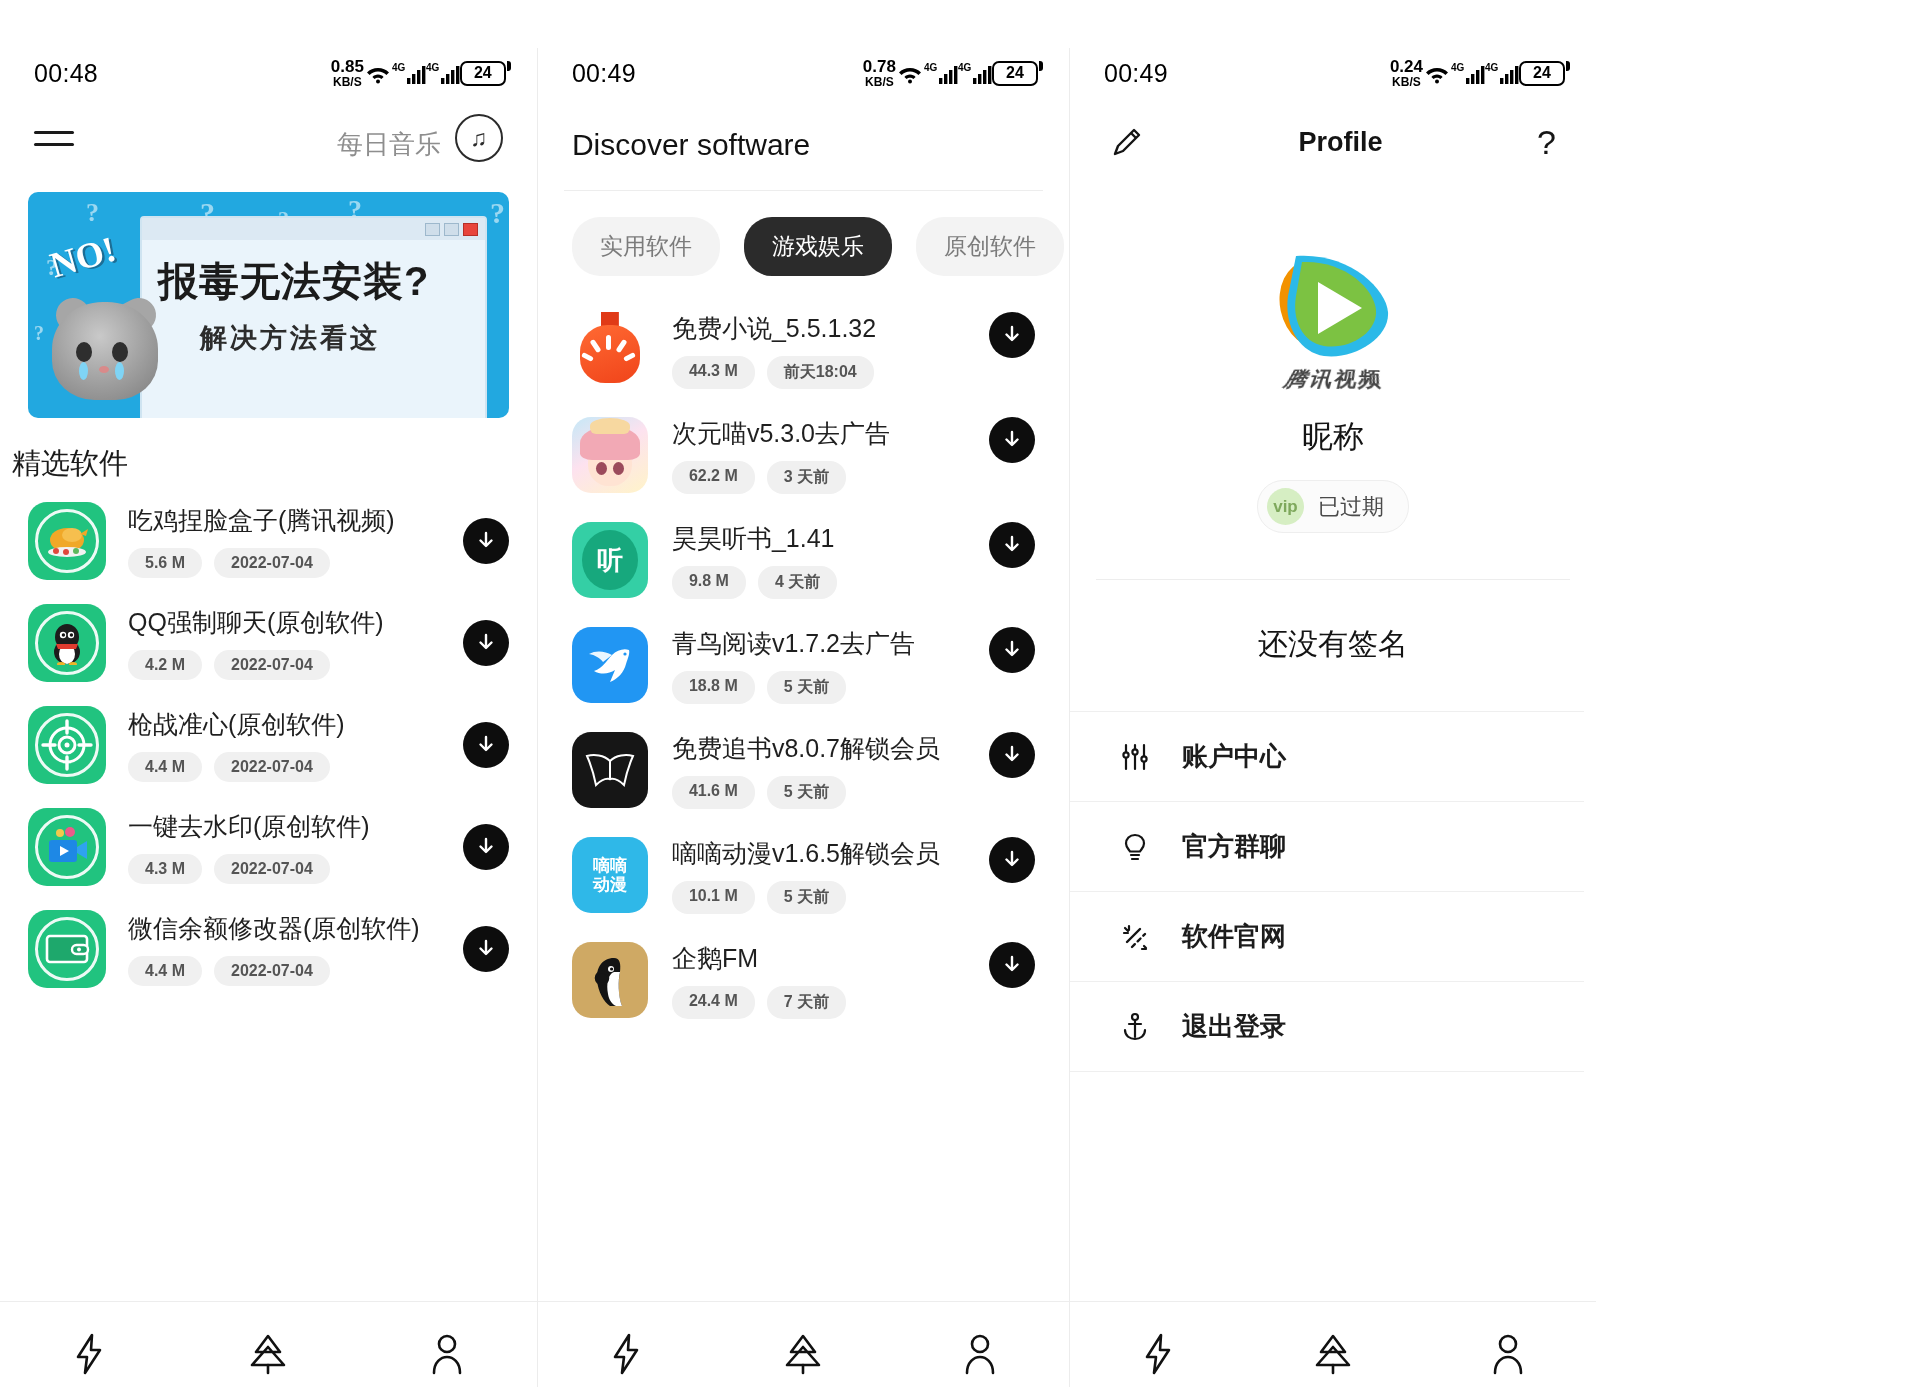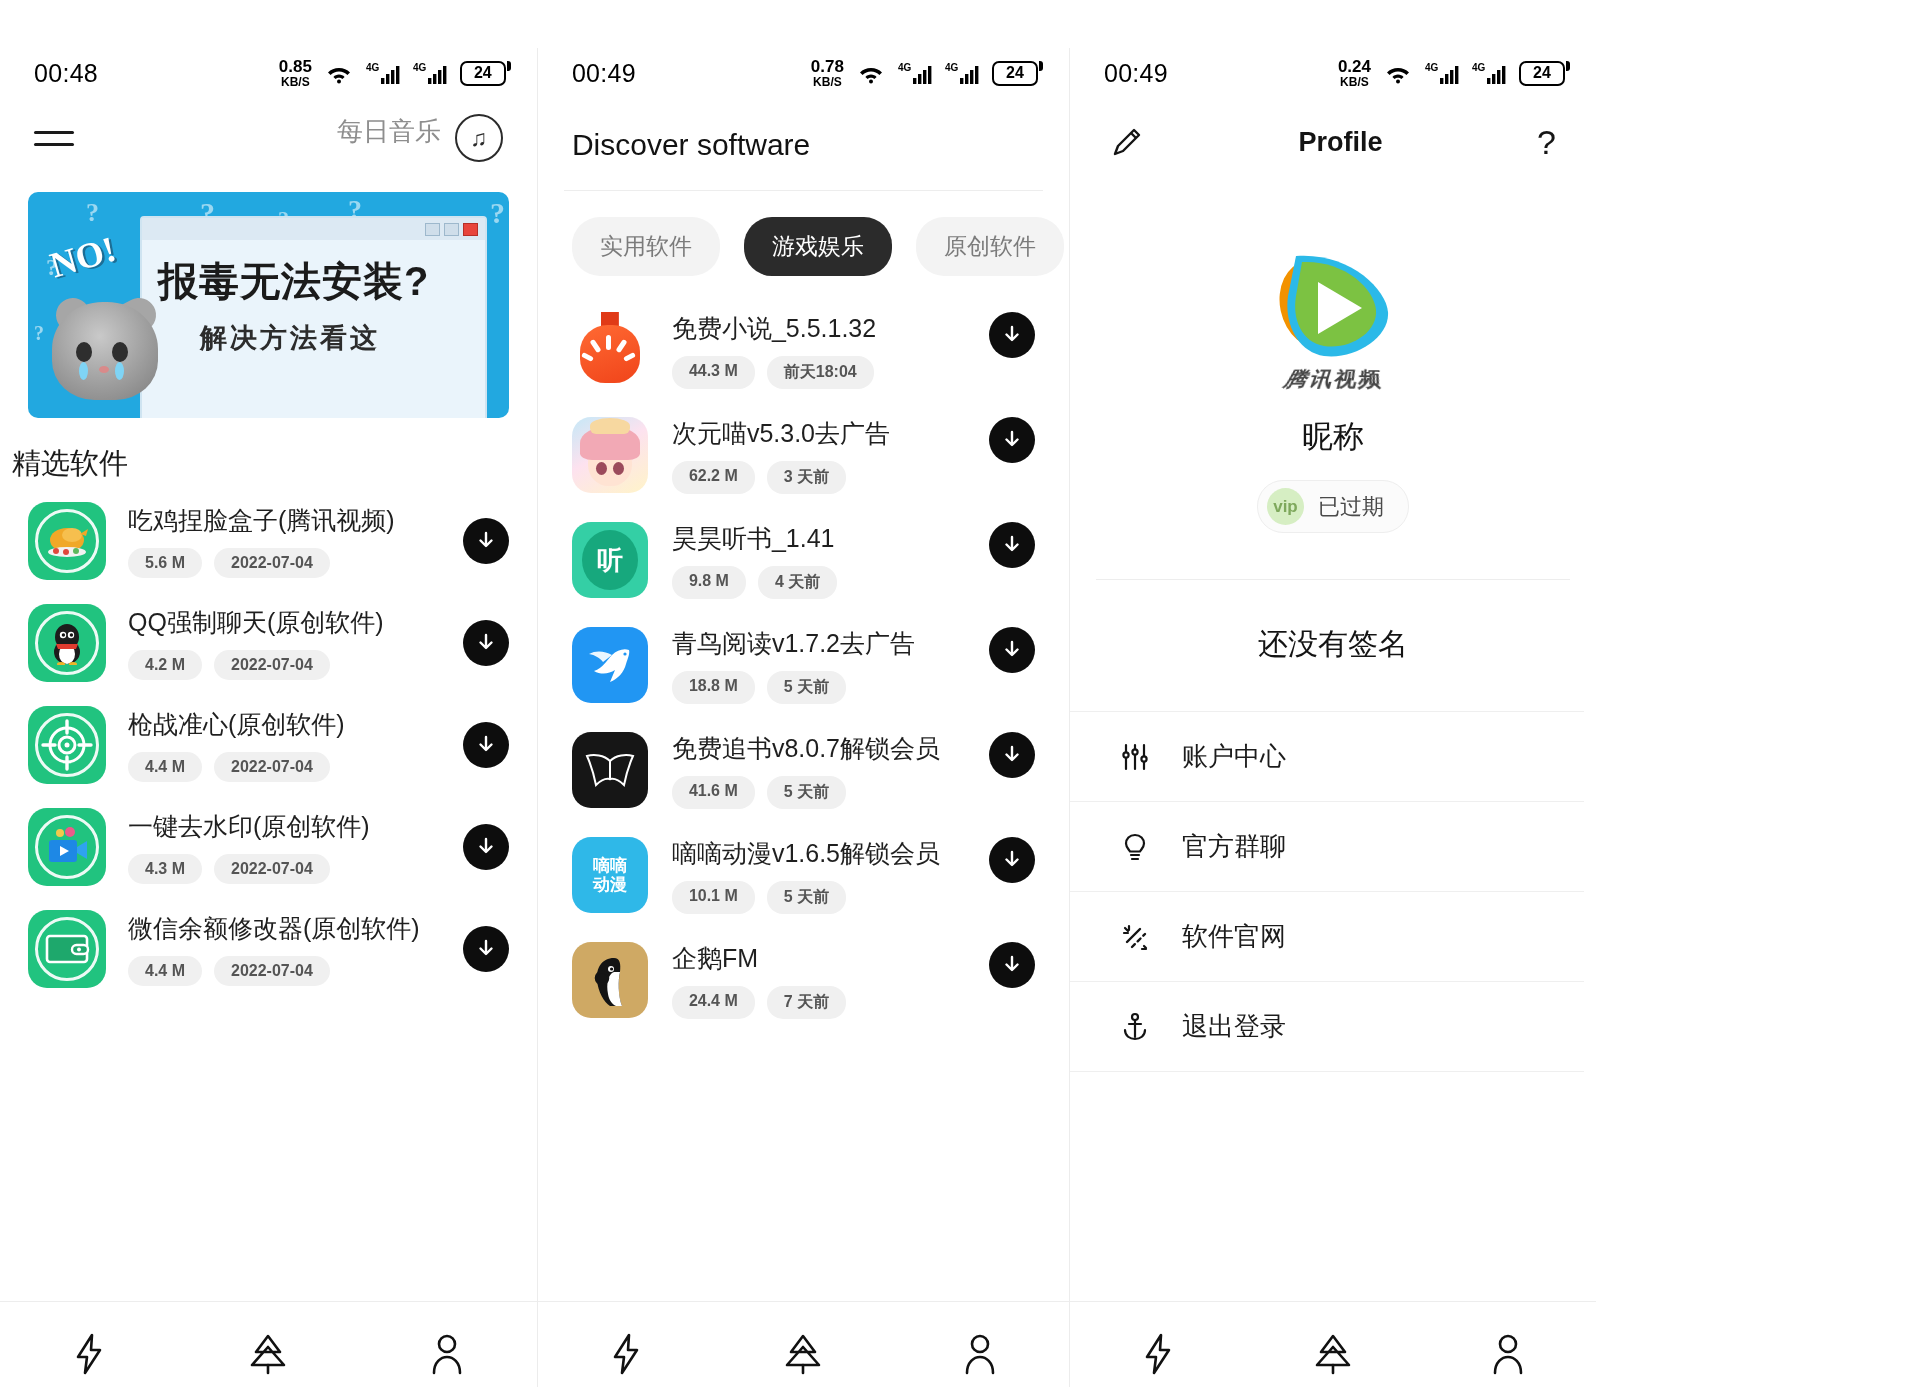--- a/index.html
+++ b/index.html
@@ -9,42 +9,42 @@
   .screen { position:relative; height:1387px; background:#fff; overflow:hidden;
             display:flex; flex-direction:column; }
   .s1 { width:646px; }
   .s2 { width:640px; border-left:1px solid #ececec; }
   .s3 { width:634px; border-left:1px solid #ececec; }
 
   
   .statusbar { height:50px; flex:0 0 50px; display:flex; align-items:center;
                justify-content:space-between; padding:0 26px 0 34px; }
   .sb-time { font-size:25px; color:#000; letter-spacing:.3px; }
-  .sb-right { display:flex; align-items:center; gap:13px; }
+  .sb-right { display:flex; align-items:center; }
   .sb-speed { display:flex; flex-direction:column; align-items:center; line-height:1; }
   .sb-speed .v { font-size:17px; font-weight:bold; color:#000; }
   .sb-speed .u { font-size:12px; font-weight:bold; color:#000; margin-top:1px; }
   .wifi { position:relative; width:28px; height:22px; }
   .wifi svg, .sig svg, .batt svg { display:block; }
   .sig { display:flex; align-items:flex-end; }
   .batt { display:flex; align-items:flex-start; }
   .batt-box { width:46px; height:25px; border:2.5px solid #000; border-radius:7px;
               display:flex; align-items:center; justify-content:center; }
   .batt-num { font-size:16px; font-weight:bold; color:#000; }
   .batt-tip { width:4px; height:10px; background:#000; border-radius:0 3px 3px 0; margin-left:1px; }
 
   
   .s1-header { height:80px; flex:0 0 80px; display:flex; align-items:center;
                justify-content:space-between; padding:0 34px; }
   .hamburger { width:40px; height:28px; display:flex; flex-direction:column;
                justify-content:center; gap:9px; cursor:pointer; }
   .hamburger i { display:block; height:3px; background:#1a1a1a; border-radius:2px; }
   .hamburger i:first-child { width:40px; }
   .hamburger i:last-child { width:40px; }
-  .s1-head-right { display:flex; align-items:flex-start; gap:14px; }
+  .s1-head-right { display:flex; align-items:flex-end; gap:14px; }
   .music-label { font-size:26px; color:#8e8e8e; }
   .music-btn { width:48px; height:48px; border-radius:50%; border:2px solid #2b2b2b;
                display:flex; align-items:center; justify-content:center; }
   .music-btn span { font-size:23px; color:#2b2b2b; line-height:1; }
 
   
   .banner-wrap { padding:14px 28px 0 28px; }
   .banner { position:relative; width:100%; height:226px; border-radius:10px;
             overflow:hidden; background:#22a8e0; }
   .banner .qmarks { position:absolute; inset:0; }
@@ -167,21 +167,21 @@
   .nickname { font-size:31px; color:#141414; margin-top:22px; }
   .vip-badge { margin-top:22px; display:flex; align-items:center; gap:14px;
                background:#fbfbfb; border:1px solid #eee; border-radius:26px;
                padding:7px 24px 7px 9px; }
   .vip-dot { width:37px; height:37px; border-radius:50%; background:#d6eec3;
              display:flex; align-items:center; justify-content:center;
              color:#7ea85c; font-size:17px; font-weight:bold; }
   .vip-txt { font-size:22px; color:#4a4a4a; }
   .s3-hr { height:1px; background:#ededed; margin:46px 26px 0 26px; }
   .signature { text-align:center; font-size:30px; color:#141414; padding:44px 0 46px 0; }
-  .menu { padding:0 12px 0 0; }
+  .menu { padding:0 12px 0 0;font-weight:bold; }
   .menu-item { display:flex; align-items:center; gap:30px; padding:27px 0 27px 48px;
                margin-left:0; border-top:1px solid #efefef; }
   .menu-item:first-child { border-top:1px solid #efefef; }
   .menu-icon { width:34px; height:34px; flex:0 0 34px; display:flex;
                align-items:center; justify-content:center; }
   .menu-label { font-size:26px; color:#1c1c1c; }
 
   
   .bottomnav { height:104px; flex:0 0 104px; border-top:1px solid #ededed;
                display:flex; align-items:center; justify-content:space-around; }

